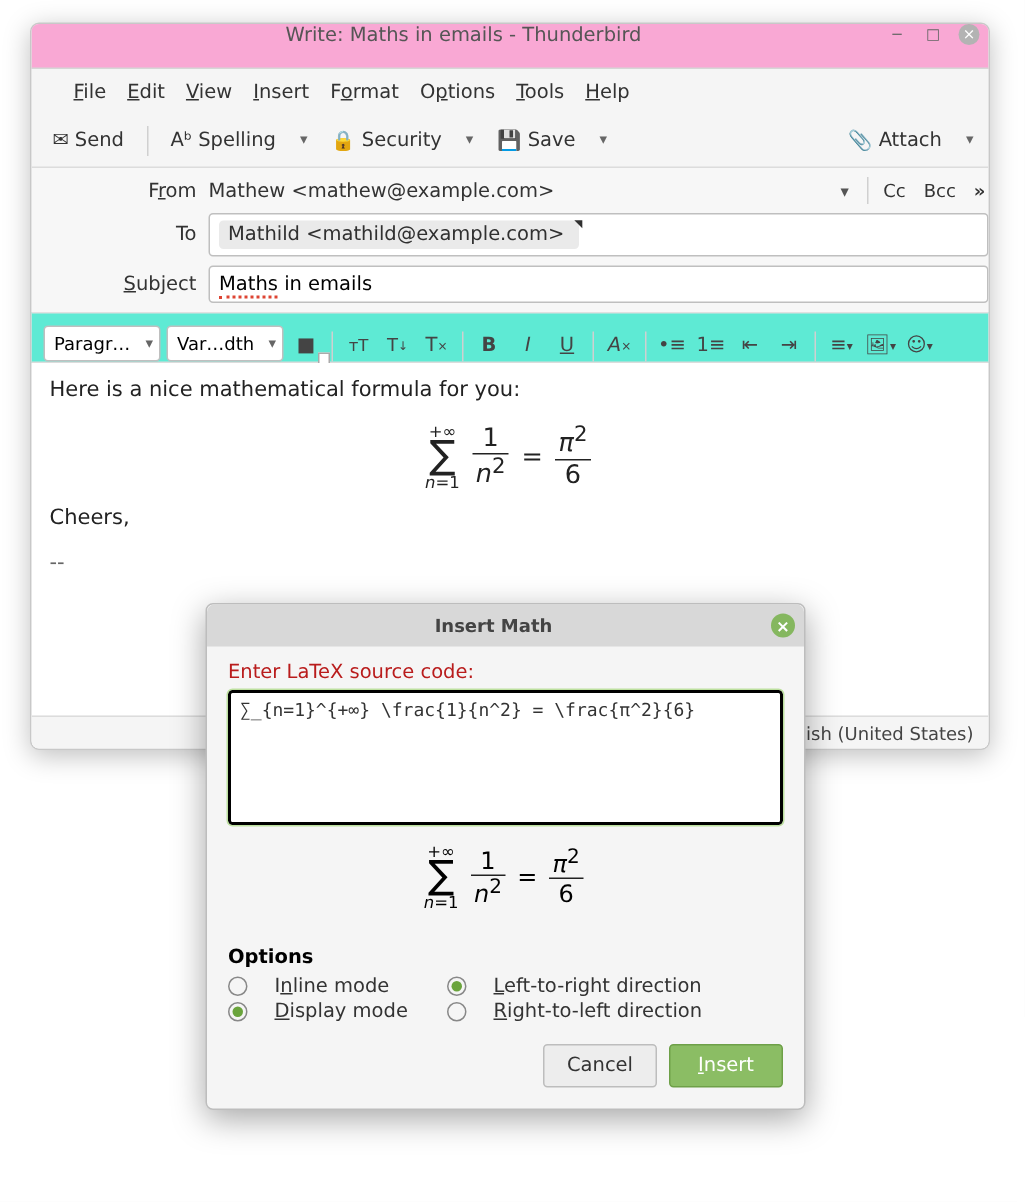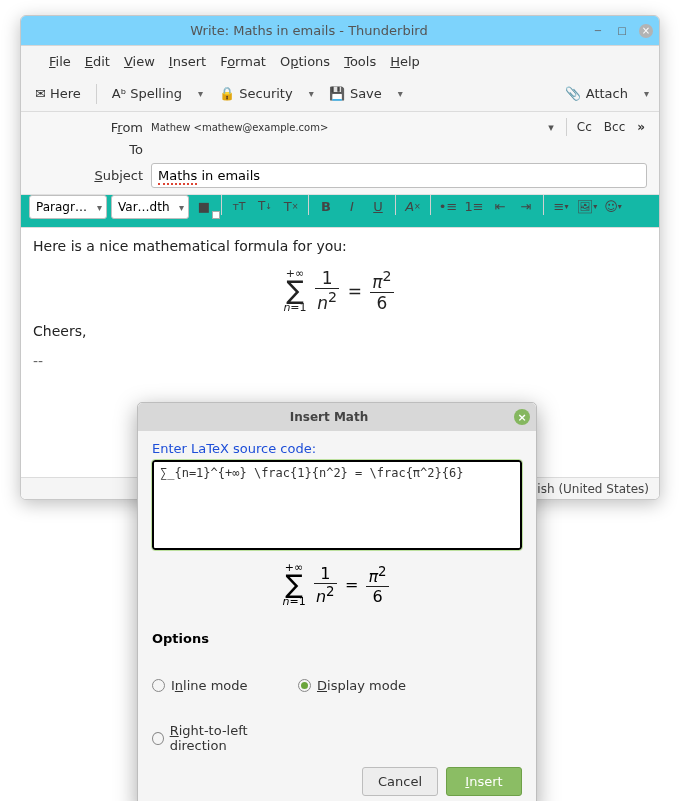--- a/index.html
+++ b/index.html
@@ -5,62 +5,62 @@
   * { box-sizing: border-box; font-family: "DejaVu Sans", "Segoe UI", Arial, sans-serif; }
   html, body { margin: 0; padding: 0; background: #fff; }
   .outer { width: 683px; height: 801px; position: relative; padding: 10px; }
   .window {
     position: absolute; left: 20px; top: 15px; width: 640px; height: 485px;
     background: #f5f5f5; border: 1px solid #c8c8c8; border-radius: 6px;
     box-shadow: 0 4px 18px rgba(0,0,0,0.25);
     display: flex; flex-direction: column; overflow: hidden;
   }
   .titlebar {
-    height: 30px; background: #7dd3fc; display: flex; align-items: center;
+    height: 30px; background: #f9a8d4; display: flex; align-items: flex-start;
     padding: 0 6px; border-bottom: 1px solid #d6d6d6;
   }
   .titlebar .title { flex: 1; text-align: center; font-size: 13px; color: #555; font-weight: 500;}
   .titlebar .win-btns { display: flex; gap: 10px; }
   .win-btn { width: 14px; height: 14px; border-radius: 50%; display: inline-flex; align-items:center; justify-content:center; font-size:10px; color:#666; cursor:pointer;}
   .win-btn.close { background:#b3b3b3; color:#fff; }
   .menubar {
     height: 30px; display: flex; align-items: center; gap: 14px; padding: 0 28px;
     background: #f5f5f5; font-size: 13px; color: #333;
   }
   .menubar span { cursor:pointer; }
   .menubar .mnemonic { text-decoration: underline; }
   .toolbar {
     height: 36px; display: flex; align-items: center; gap: 8px; padding: 0 8px;
     background: #f5f5f5; border-bottom: 1px solid #dcdcdc;
   }
   .tb-btn { display:flex; align-items:center; gap:4px; padding:4px 6px; font-size:13px; color:#333; border-radius:3px; cursor:pointer;}
   .tb-sep { width:1px; height:20px; background:#d0d0d0; margin:0 1px;}
   .tb-dd { font-size:10px; color:#666; padding:0 2px; cursor:pointer;}
   .spacer { flex:1; }
-  .headers { padding: 6px 12px; background:#f7f7f7; display:flex; flex-direction:column; gap:6px;}
+  .headers { padding: 6px 0; background:#f7f7f7; display:flex; flex-direction:column; gap:6px;}
   .hrow { display:flex; align-items:center; gap:8px; }
   .hrow .label { width:110px; text-align:right; font-size:13px; color:#333; }
   .hrow .label .mnemonic { text-decoration: underline; }
-  .from-val { font-size:10px; color:#333; flex:1; }
+  .from-val { font-size:13px; color:#333; flex:1; }
   .hdr-dd { font-size:11px; color:#555; padding:0 4px; cursor:pointer;}
   .hdr-sep { width:1px; height:18px; background:#d0d0d0; }
   .cc-btn, .bcc-btn, .more-btn { font-size:12px; color:#333; cursor:pointer; padding:0 2px;}
   .addr-input, .subj-input {
     flex:1; padding:4px 6px; border:1px solid #bfbfbf; border-radius:3px; font-size:13px; background:#fff;
   }
   .chip {
     background:#eaeaea; color:#303030; padding:2px 10px 2px 6px; border-radius:3px; font-size:13px; margin-right:4px;
     display:inline-block; position:relative;
   }
   .chip .tri { position:absolute; right:-2px; top:-2px; font-size:7px; }
   .subj-txt { position:relative; }
   .spellwave { border-bottom:2px dotted #d43; }
   .fmtbar {
-    height: 34px; display: flex; align-items: flex-start; gap: 4px; padding: 0 8px;
-    background: #14b8a6; border-top:1px solid #e0e0e0; border-bottom:1px solid #dcdcdc;
+    height: 34px; display: flex; align-items: flex-end; gap: 4px; padding: 0 8px;
+    background: #5eead4; border-top:1px solid #e0e0e0; border-bottom:1px solid #dcdcdc;
   }
   .fmt-select {
     height:24px; border:1px solid #bfbfbf; border-radius:3px; background:#fff; font-size:12px;
     padding:0 18px 0 6px; overflow:hidden; text-overflow:ellipsis; white-space:nowrap; cursor:pointer;
     display:flex; align-items:center; position:relative;
   }
   .fmt-select::after { content:"▾"; position:absolute; right:4px; font-size:10px; color:#666;}
   .fmt-icn {
     width:22px; height:22px; display:inline-flex; align-items:center; justify-content:center; font-size:13px;
     color:#444; cursor:pointer; border-radius:3px;
@@ -91,29 +91,29 @@
     box-shadow:0 6px 22px rgba(0,0,0,0.35); display:flex; flex-direction:column;
   }
   .dlg-title {
     height:28px; background:#d8d8d8; display:flex; align-items:center; border-radius:5px 5px 0 0;
     padding:0 6px;
   }
   .dlg-title .t { flex:1; text-align:center; font-size:12px; color:#444; font-weight:600;}
   .dlg-close { width:16px; height:16px; border-radius:50%; background:#85b75f; color:#fff;
     display:inline-flex; align-items:center; justify-content:center; font-size:11px; cursor:pointer; font-weight:700;}
   .dlg-body { padding:10px 14px 14px 14px; }
-  .dlg-lbl { font-size:13px; color:#1d4ed8; margin-bottom:4px; display:block;}
+  .dlg-lbl { font-size:13px; color:#b91c1c; margin-bottom:4px; display:block;}
   .dlg-ta {
     width:100%; height:90px; border:2px solid #000000; outline:1px solid #bde09f; border-radius:3px;
     font-family:monospace; font-size:12px; padding:4px 6px; resize:none; background:#fff; color:#333;
   }
   .dlg-math { text-align:center; font-family:"Latin Modern Math","Cambria Math",serif; font-size:16px; margin:8px 0 12px 0;}
   .dlg-opts-h { font-weight:700; font-size:13px; margin:24px 0 4px 0;}
   .opt-grid { display:grid; grid-template-columns: 140px 1fr; row-gap:2px; column-gap:6px; font-size:13px; color:#333;}
-  .radio { display:flex; align-items:center; gap:6px; cursor:pointer;margin-top:28px;}
+  .radio { display:flex; align-items:center; gap:18px; cursor:pointer;}
   .rdot { width:13px; height:13px; border:1.5px solid #888; border-radius:50%; display:inline-flex; align-items:center; justify-content:center;}
   .rdot.sel .inner { width:7px; height:7px; background:#6aa43c; border-radius:50%;}
   .mnemonic-u { text-decoration: underline;}
   .dlg-btns { display:flex; justify-content:flex-end; gap:8px; padding:0 14px 14px 14px;}
   .btn {
     min-width:76px; padding:6px 14px; border-radius:3px; font-size:13px; text-align:center; cursor:pointer;
     border:1px solid #bdbdbd; background:#ededed; color:#333;
   }
   .btn.primary { background:#8bbd64; border-color:#6ea048; color:#fff;}
   .btn .mnemonic-u { text-decoration:underline; color:inherit;}
@@ -140,21 +140,21 @@
       <span><span class="mnemonic">I</span>nsert</span>
       <span>F<span class="mnemonic">o</span>rmat</span>
       <span>O<span class="mnemonic">p</span>tions</span>
       <span><span class="mnemonic">T</span>ools</span>
       <span><span class="mnemonic">H</span>elp</span>
     </div>
 
     <div class="toolbar">
       <div class="tb-btn">
         <span>✉</span>
-        <span>Here</span>
+        <span>Send</span>
       </div>
       <span class="tb-sep"></span>
       <div class="tb-btn">
         <span>Aᵇ</span>
         <span>Spelling</span>
       </div>
       <span class="tb-dd">▾</span>
       <div class="tb-btn">
         <span>🔒</span>
         <span>Security</span>
@@ -178,20 +178,26 @@
         <span class="label">F<span class="mnemonic">r</span>om</span>
         <span class="from-val">Mathew &lt;mathew@example.com&gt;</span>
         <span class="hdr-dd">▾</span>
         <span class="hdr-sep"></span>
         <span class="cc-btn">Cc</span>
         <span class="bcc-btn">Bcc</span>
         <span class="more-btn" style="font-weight:700;">»</span>
       </div>
       <div class="hrow">
         <span class="label">To</span>
+        <div class="addr-input" style="display:flex;align-items:center;">
+          <span class="chip">
+            <span>Mathild &lt;mathild@example.com&gt;</span>
+            <span class="tri">◥</span>
+          </span>
+        </div>
       </div>
       <div class="hrow">
         <span class="label"><span class="mnemonic">S</span>ubject</span>
         <div class="subj-input">
           <span class="subj-txt"><span class="spellwave">Maths</span> in emails</span>
         </div>
       </div>
     </div>
 
     <div class="fmtbar">
@@ -269,20 +275,26 @@
         <span class="frac"><span class="num"><i>π</i><sup>2</sup></span><span class="den">6</span></span>
       </div>
 
       <div class="dlg-opts-h">Options</div>
       <div class="opt-grid">
         <label class="radio">
           <span class="rdot">
               <span class="inner"></span>
             </span>
           <span>I<span class="mnemonic-u">n</span>line mode</span>
+        </label>
+        <label class="radio">
+          <span class="rdot sel">
+              <span class="inner"></span>
+            </span>
+          <span><span class="mnemonic-u">L</span>eft-to-right direction</span>
         </label>
         <label class="radio">
           <span class="rdot sel">
               <span class="inner"></span>
             </span>
           <span><span class="mnemonic-u">D</span>isplay mode</span>
         </label>
         <label class="radio">
           <span class="rdot">
               <span class="inner"></span>

